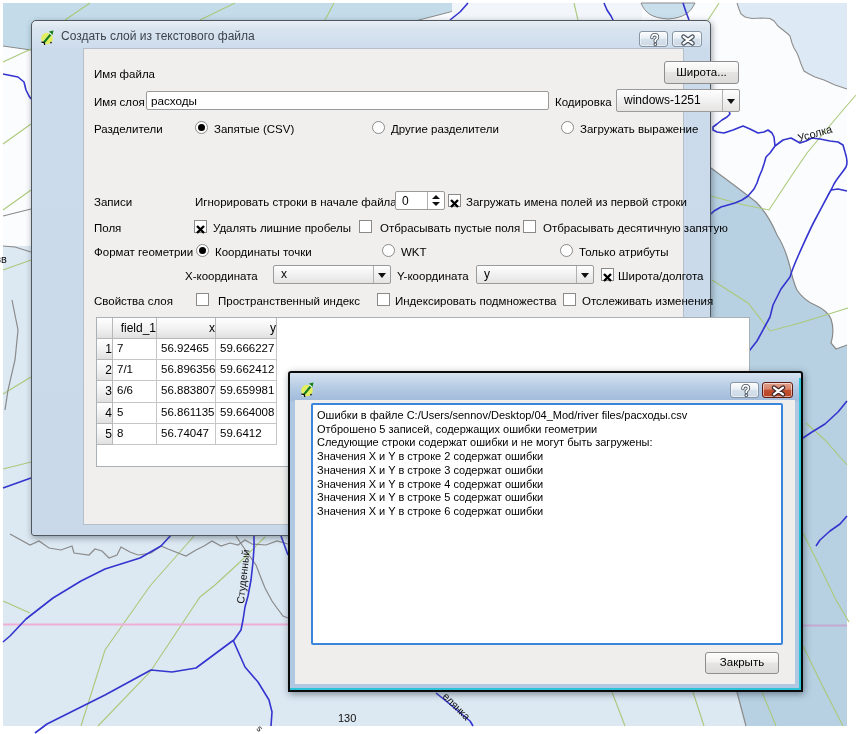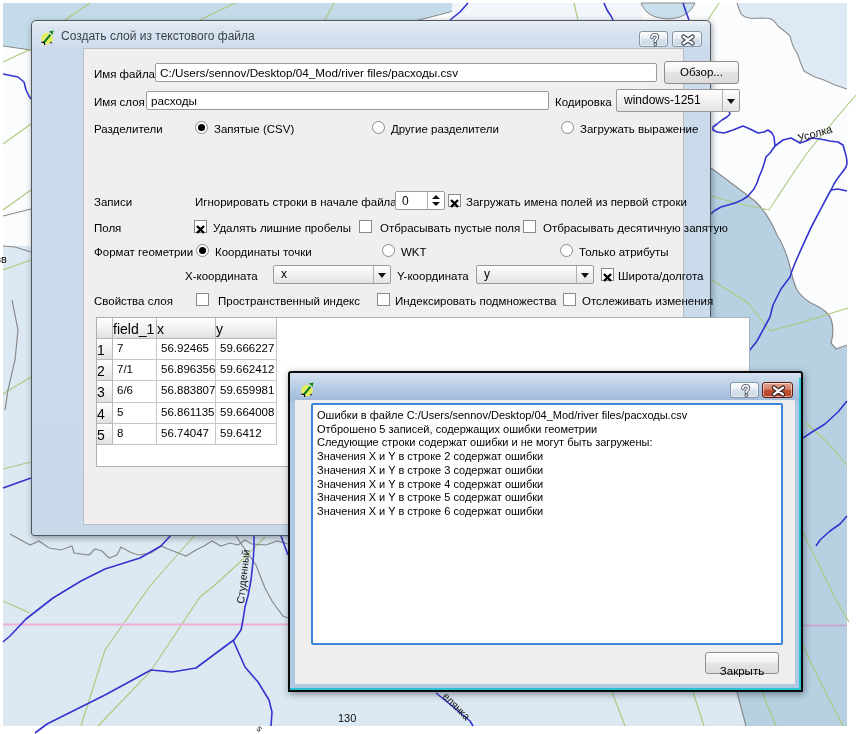--- a/index.html
+++ b/index.html
@@ -39,35 +39,35 @@
 .combo .ar:after{content:"";position:absolute;left:4px;top:50%;margin-top:-2px;
   border:4px solid transparent;border-top:5px solid #111;border-bottom:none;}
 .combo .tx{position:absolute;left:7px;top:3px;}
 .cb{position:absolute;width:13px;height:13px;background:#fff;border:1px solid #8a8a8a;}
 .rd{position:absolute;width:13px;height:13px;background:#fff;border:1px solid #8a8a8a;border-radius:50%;}
 .rd.on:after{content:"";position:absolute;left:2px;top:2px;width:7px;height:7px;border-radius:50%;background:#000;}
 .spin{position:absolute;background:#fff;border:1px solid #9a9a9a;border-radius:2px;}
 
 #tbl{position:absolute;left:12px;top:268px;width:654px;height:150px;background:#fff;border:1px solid #a8b0b8;}
 #tbl .hc{position:absolute;background:linear-gradient(180deg,#fff 0%,#f1f1f1 55%,#e0e0e0 100%);
-  border-right:1px solid #b8b8b8;border-bottom:1px solid #b8b8b8;font-size:14px;text-align:left;color:#000;}
+  border-right:1px solid #b8b8b8;border-bottom:1px solid #b8b8b8;font-size:12px;text-align:right;color:#000;}
 .tc{position:absolute;border-right:1px solid #c6c6c6;border-bottom:1px solid #c6c6c6;
   font-size:11.5px;color:#000;padding:3px 0 0 4px;background:#fff;white-space:nowrap;}
 
 #d2{left:288px;top:371px;width:515px;height:321px;
   border:2px solid #0b0b0b;border-radius:3px 3px 0 0;
   background:linear-gradient(180deg,#d6e2f0 0px,#c6d7ea 7px,#b3c9e3 16px,#a2bcdb 27px,#b0c7e3 29px,#b1c8e3 100%);
   box-shadow:1px 2px 7px rgba(30,40,55,.5);z-index:3;}
 #d2 .cyr{position:absolute;right:0;top:5px;bottom:0;width:2px;background:#2cc3d9;}
 #d2 .cyb{position:absolute;right:0;bottom:0;left:0;height:2px;background:#2cc3d9;}
 #d2 .pane{left:5px;top:27px;width:500px;height:284px;background:#efeeed;}
 #ebox{position:absolute;left:16px;top:3px;width:472px;height:242px;background:#fff;
   border:2px solid #3a86dd;border-radius:2px;font-size:11px;line-height:13.7px;color:#000;
   padding:4px 0 0 4px;}
-#d2 .btn{left:410px;top:252px;width:74px;height:22px;padding-top:12px;font-size:11.5px;}
+#d2 .btn{left:410px;top:252px;width:74px;height:22px;padding-top:3px;font-size:11.5px;}
 </style>
 </head>
 <body>
 <svg id="map" width="856" height="734" viewBox="0 0 856 734">
   <rect x="0" y="0" width="856" height="734" fill="#ffffff"></rect>
 
   <rect x="3" y="3" width="844" height="723" fill="#fbfcfe"></rect>
 
   <path d="M3,246 L710,246 L710,726 L3,726 Z M288,691 L745,691 L745,726 L288,726 Z" fill="#dce8f2"></path>
   <rect x="288" y="620" width="460" height="106" fill="#dce8f2"></rect>
@@ -185,22 +185,21 @@
   </div>
   <div class="cbtn" style="left:640px;top:10px;width:30px;height:16px">
     <svg width="30" height="16" viewBox="0 0 30 16">
       <path d="M10.5,4.6 L19.5,11.4 M19.5,4.6 L10.5,11.4" stroke="#47525e" stroke-width="4.6" stroke-linecap="round"></path>
       <path d="M10.5,4.6 L19.5,11.4 M19.5,4.6 L10.5,11.4" stroke="#fff" stroke-width="2.2" stroke-linecap="round"></path>
     </svg>
   </div>
   <div class="pane">
 
     <div class="lb" style="left:10px;top:18px">Имя файла</div>
-    <div class="fld" style="left:71px;top:14px;width:502px;height:19px">C:/Users/sennov/Desktop/04_Mod/river files/расходы.csv</div>
-    <div class="btn" style="left:580px;top:12px;width:75px;height:23px;padding-top:4px">Обзор...</div>
+    <div class="btn" style="left:580px;top:12px;width:75px;height:23px;padding-top:4px">Широта...</div>
 
     <div class="lb" style="left:10px;top:46px">Имя слоя</div>
     <div class="fld" style="left:62px;top:42px;width:403px;height:19px">расходы</div>
     <div class="lb" style="left:471px;top:46px">Кодировка</div>
     <div class="combo" style="left:532px;top:40px;width:124px;height:23px">
         <span class="tx">windows-1251</span>
         <span class="ar"></span>
       </div>
 
     <div class="lb" style="left:10px;top:73px">Разделители</div>

